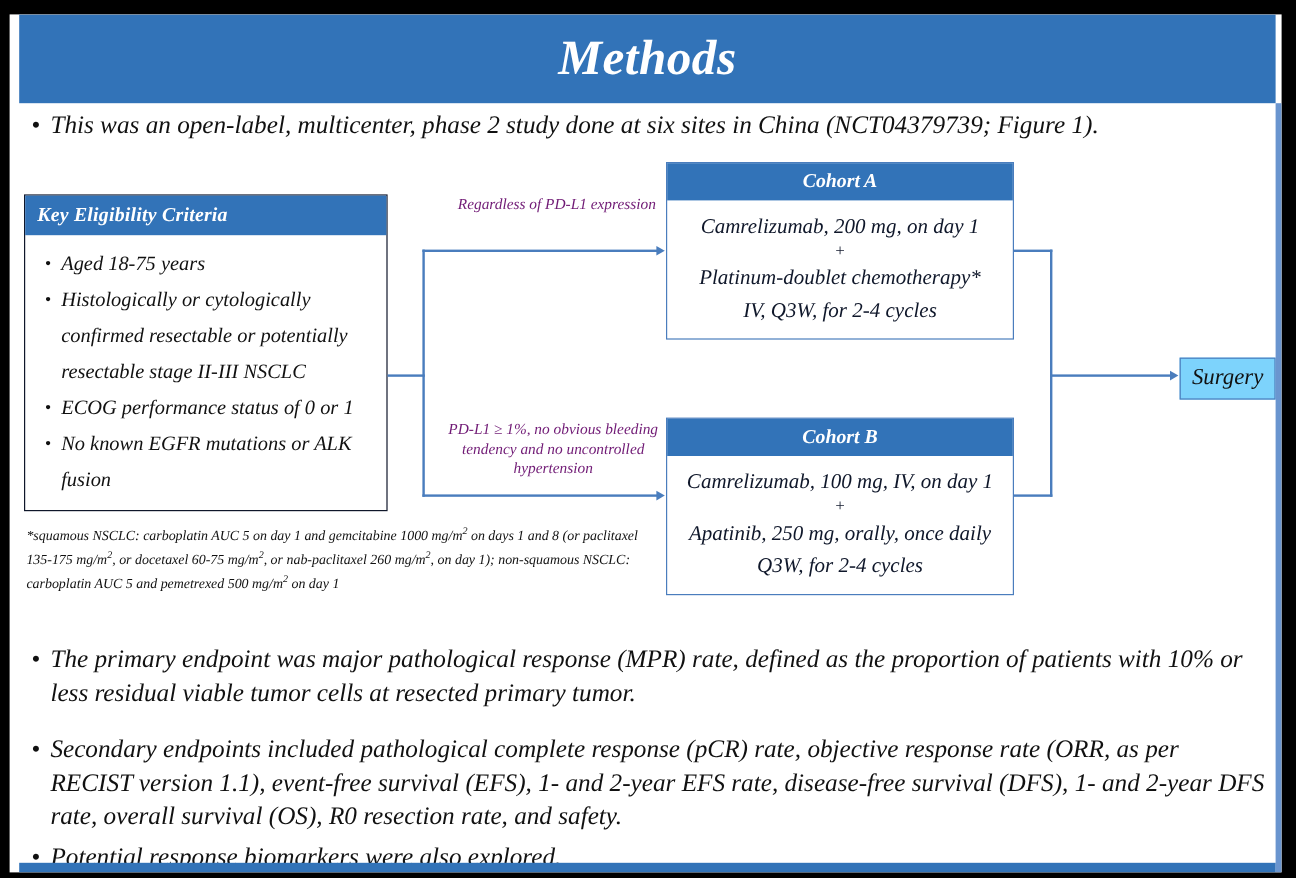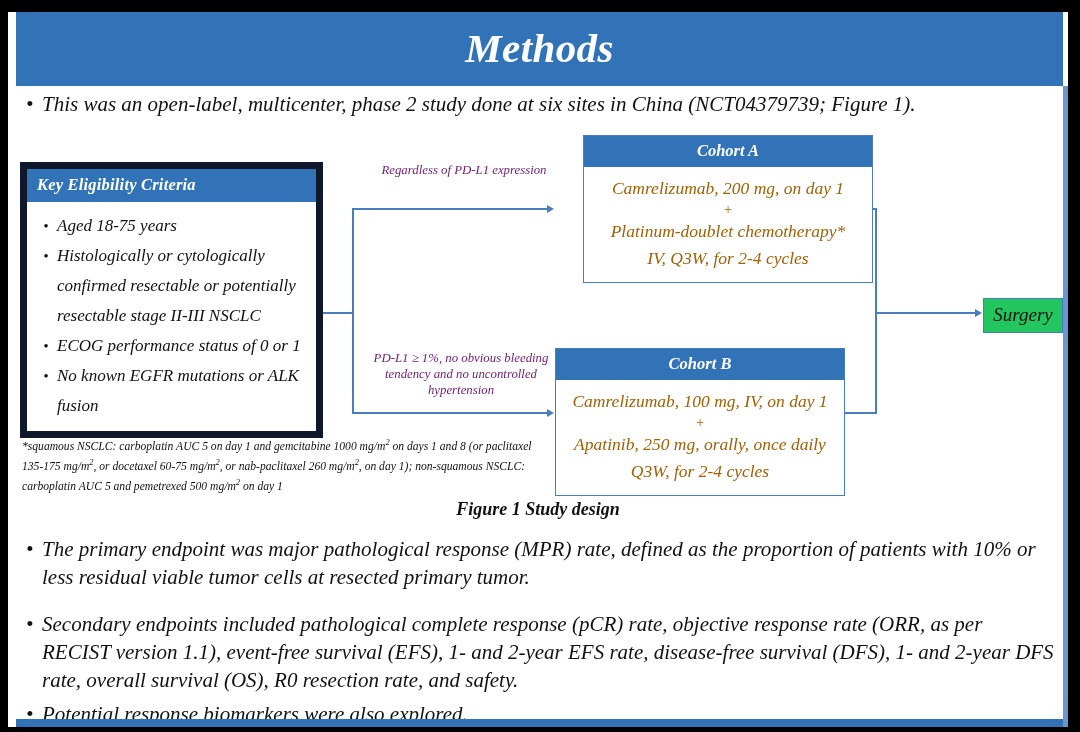--- a/index.html
+++ b/index.html
@@ -108,21 +108,21 @@
     width: 1060px;
     height: 400px;
   }
 
   
   #eligibility-box {
     position: absolute;
     left: 12px;
     top: 40px;
     width: 303px;
-    border: 7px solid #0f172a;
+    border: 1px solid #0f172a;
     box-sizing: border-box;
     background: #ffffff;
   }
   #eligibility-header {
     background: #3273b8;
     color: #ffffff;
     font-size: 16.5px;
     font-weight: bold;
     padding: 6px 0 7px 10px;
     letter-spacing: 0.2px;
@@ -173,35 +173,35 @@
     font-size: 16.5px;
     font-weight: bold;
     text-align: center;
     padding: 5px 0 6px 0;
   }
   .cohort-body {
     padding: 8px 6px 10px 6px;
     text-align: center;
     font-size: 17.5px;
     line-height: 27px;
-    color: #a16207;
+    color: #0f172a;
   }
   .cohort-plus { font-size: 14px; line-height: 16px; }
-  #cohort-a-box { left: 547px; top: 13px; margin-left: 28px; }
+  #cohort-a-box { left: 547px; top: 13px; }
   #cohort-b-box { left: 547px; top: 226px; }
 
   
   #surgery-box {
     position: absolute;
     left: 975px;
     top: 176px;
     width: 80px;
     border: 1px solid #4a7dbd;
     box-sizing: border-box;
-    background: #22c55e;
+    background: #7dd3fc;
     text-align: center;
     font-size: 19px;
     line-height: 28px;
     padding: 2px 0 3px 0;
     color: #111111;
   }
 
   
   .conn-label {
     position: absolute;
@@ -322,21 +322,20 @@
           <div class="cohort-plus">+</div>
           <div>Apatinib, 250 mg, orally, once daily</div>
           <div>Q3W, for 2-4 cycles</div>
         </div>
       </div>
 
       <div id="surgery-box">Surgery</div>
 
     </div>
 
-    <div id="figure-caption">Figure 1 Study design</div>
 
     <div class="bullet-row" id="endpoint-bullet-1">
       <span class="bullet-dot">•</span>
       <span class="bullet-text">The primary endpoint was major pathological response (MPR) rate, defined as the proportion of patients with 10% or less residual viable tumor cells at resected primary tumor.</span>
     </div>
     <div class="bullet-row" id="endpoint-bullet-2">
       <span class="bullet-dot">•</span>
       <span class="bullet-text">Secondary endpoints included pathological complete response (pCR) rate, objective response rate (ORR, as per RECIST version 1.1), event-free survival (EFS), 1- and 2-year EFS rate, disease-free survival (DFS), 1- and 2-year DFS rate, overall survival (OS), R0 resection rate, and safety.</span>
     </div>
     <div class="bullet-row" id="endpoint-bullet-3">

